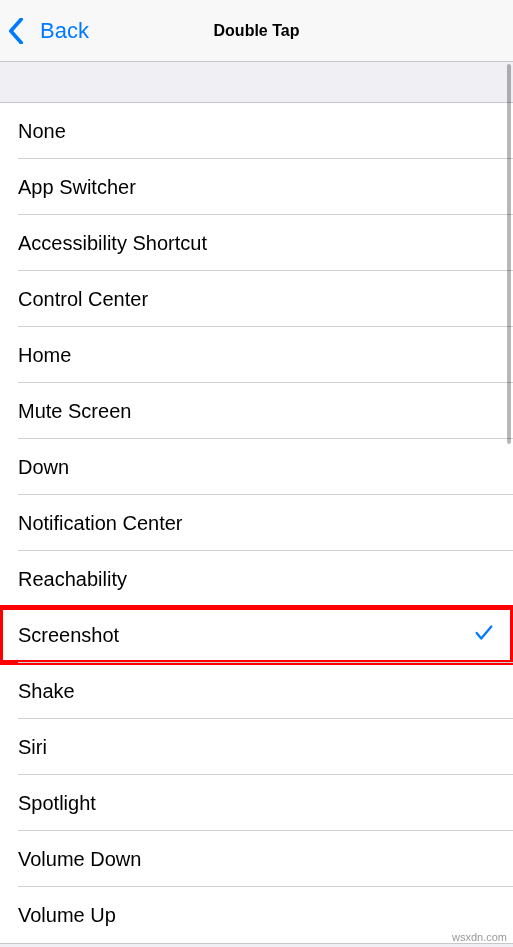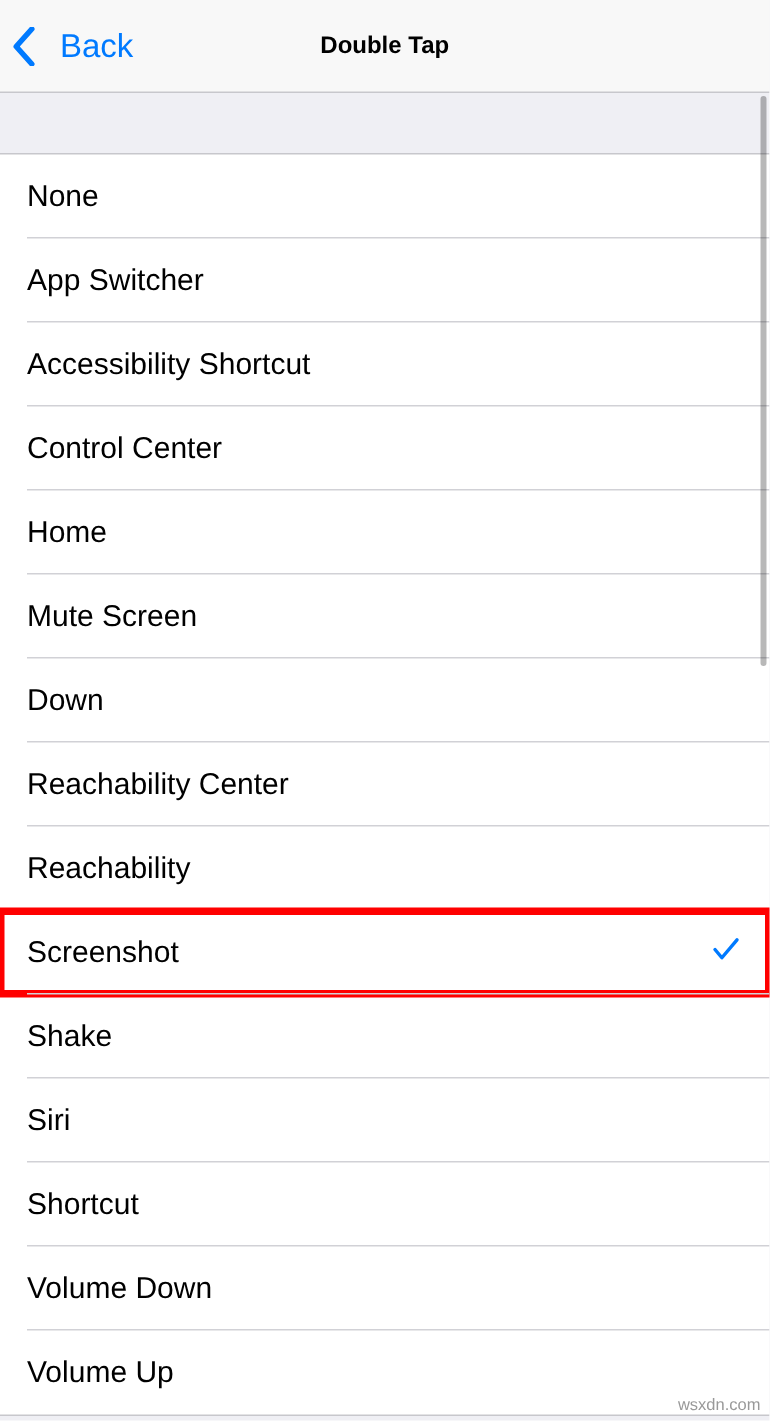--- a/index.html
+++ b/index.html
@@ -141,39 +141,39 @@
     <div class="row">
       <span class="row-label">Home</span>
     </div>
     <div class="row">
       <span class="row-label">Mute Screen</span>
     </div>
     <div class="row">
       <span class="row-label">Down</span>
     </div>
     <div class="row">
-      <span class="row-label">Reachability Center</span>
+      <span class="row-label">Notification Center</span>
     </div>
     <div class="row">
       <span class="row-label">Reachability</span>
     </div>
     <div class="row selected highlighted">
       <span class="row-label">Screenshot</span>
       <span class="check"><svg width="22" height="22" viewBox="0 0 24 24" fill="none" stroke="#007aff" stroke-width="2.5" stroke-linecap="round" stroke-linejoin="round">
           <polyline points="4,12 9,18 20,5"></polyline>
         </svg></span>
     </div>
     <div class="row">
       <span class="row-label">Shake</span>
     </div>
     <div class="row">
       <span class="row-label">Siri</span>
     </div>
     <div class="row">
-      <span class="row-label">Shortcut</span>
+      <span class="row-label">Spotlight</span>
     </div>
     <div class="row">
       <span class="row-label">Volume Down</span>
     </div>
     <div class="row">
       <span class="row-label">Volume Up</span>
     </div>
   </div>
 
 <div class="scrollbar"></div>

